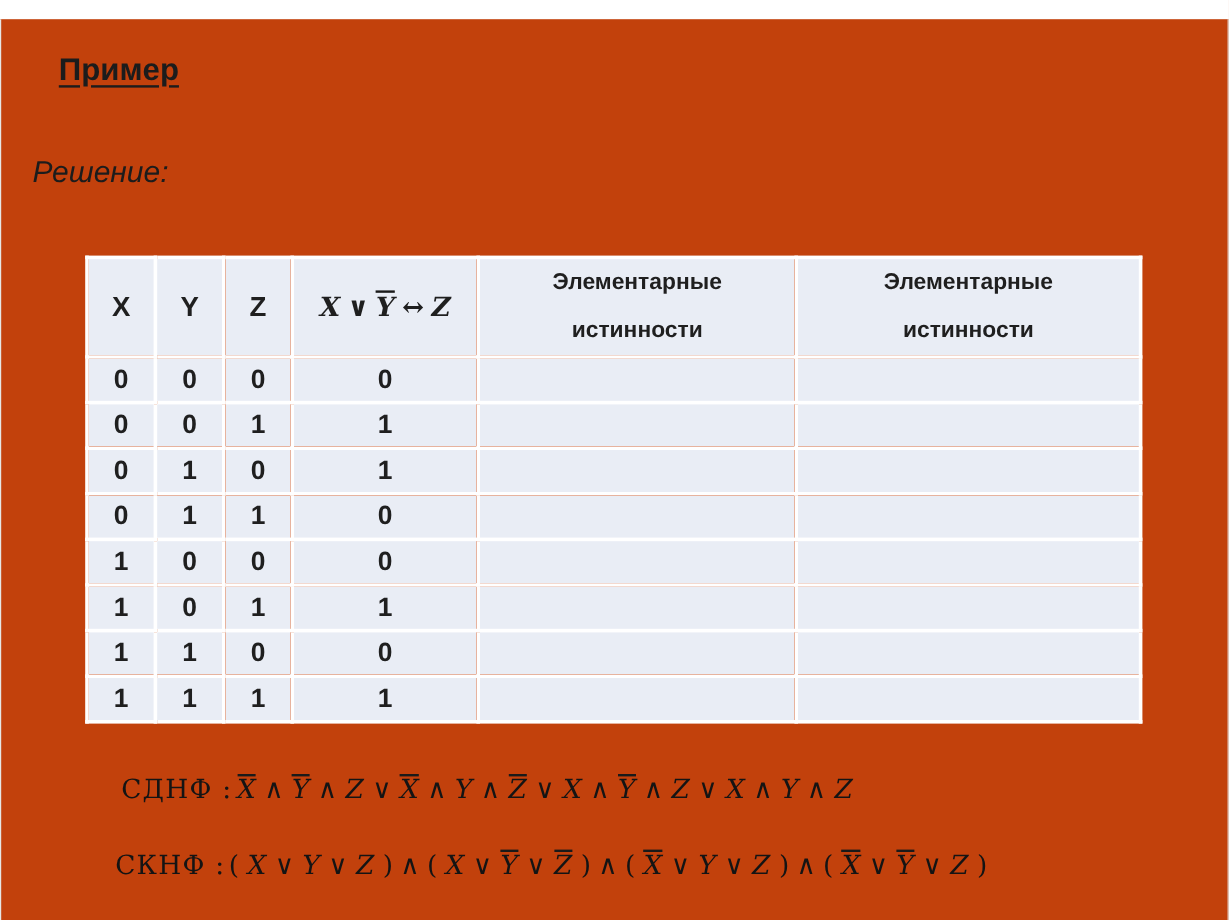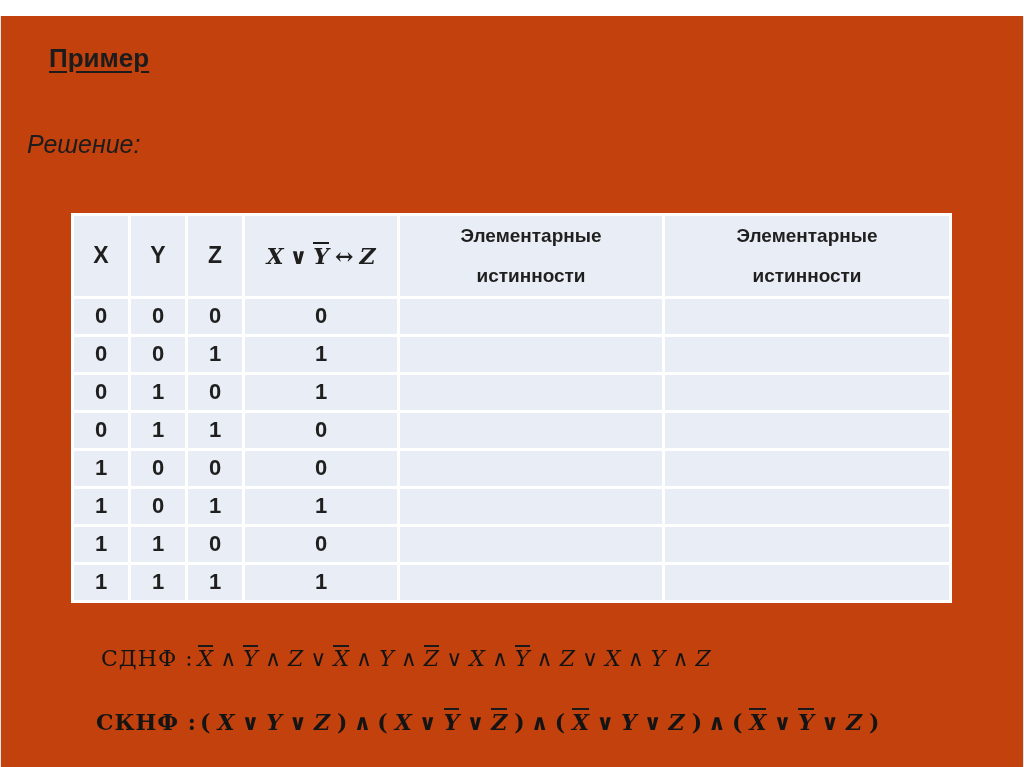--- a/index.html
+++ b/index.html
@@ -71,21 +71,21 @@
     font-size: 20px;
   }
   .formula-line {
     position: absolute;
     font-family: "DejaVu Serif", "Liberation Serif", serif;
     font-size: 22px;
     white-space: nowrap;
     color: #141414;
   }
   .sdnf-line { left: 100px; top: 629px; }
-  .sknf-line { left: 95px;  top: 692px; font-weight: bold; }
+  .sknf-line { left: 95px;  top: 692px; }
   .formula-label { margin-right: 0; letter-spacing: 1px; }
   .fvar { font-style: italic; margin: 0 4px; }
   .fop  { margin: 0 3px; }
   .task-formula .fvar, .formula-cell .fvar { margin: 0 3px; }
   .bar {
     display: inline-block;
     border-top: 2px solid #1a1a1a;
     line-height: 1.02;
     padding-top: 1px;
   }

